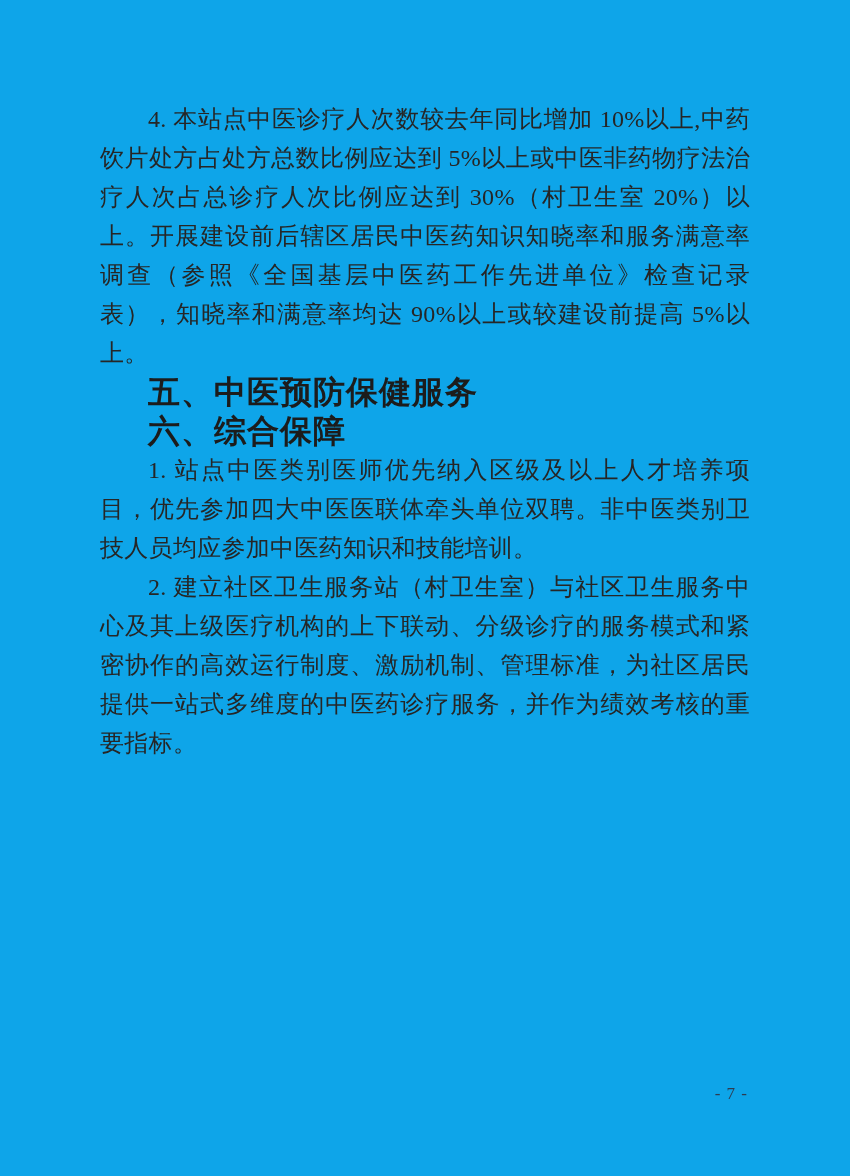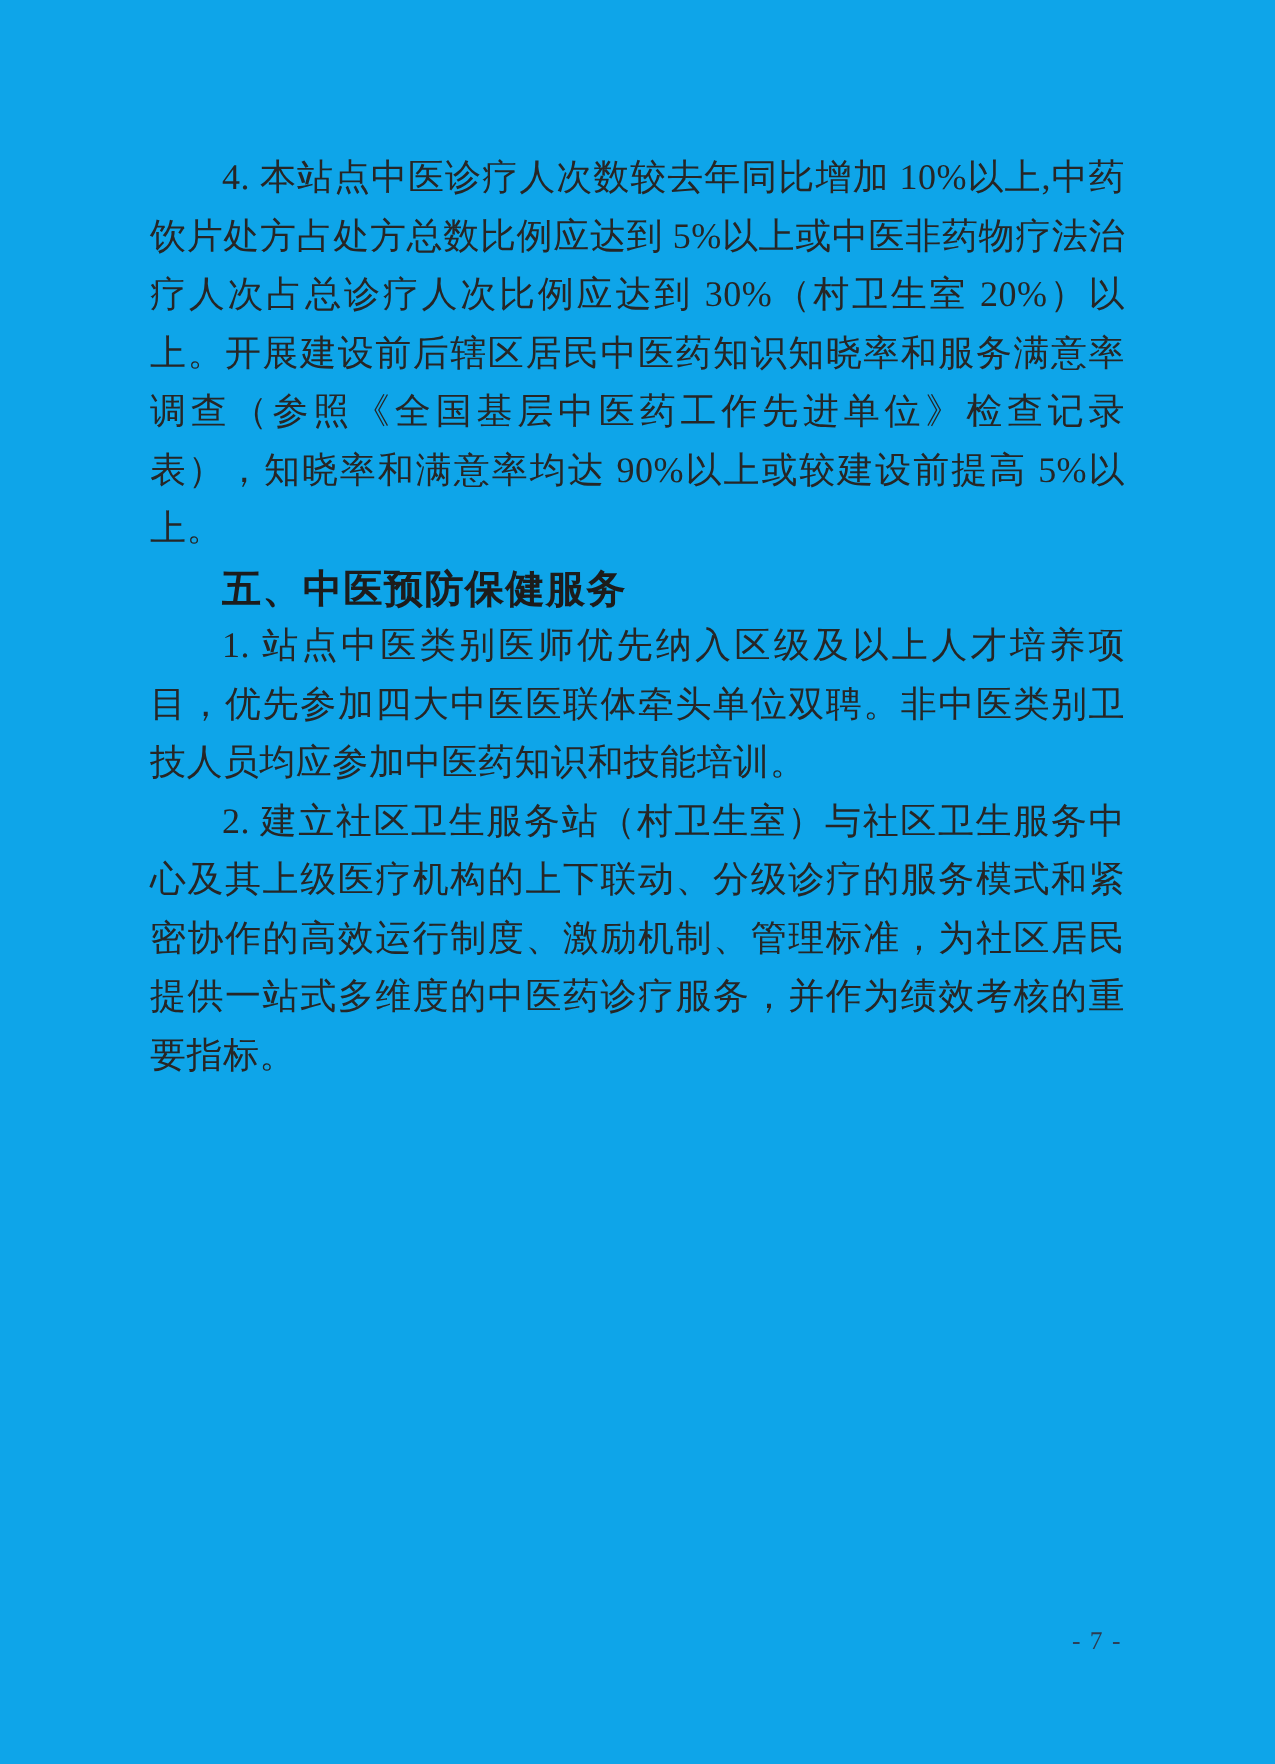--- a/index.html
+++ b/index.html
@@ -29,21 +29,21 @@
     line-height: 39px;
     text-align: justify;
     text-indent: 48px;
     color: #262626;
     letter-spacing: 0.3px;
   }
   .section-heading {
     margin: 0;
     font-family: "Liberation Sans", sans-serif;
     font-weight: 700;
-    font-size: 26px;
+    font-size: 32px;
     line-height: 39px;
     text-indent: 48px;
     color: #1c1c1c;
     letter-spacing: 1px;
   }
   .page-number {
     position: absolute;
     right: 102px;
     top: 1084px;
     font-family: "Liberation Serif", serif;
@@ -52,17 +52,18 @@
     letter-spacing: 1px;
   }
 </style>
 </head>
 <body>
 
 <div class="sheet">
   <div class="content">
     <p class="body-para">4. 本站点中医诊疗人次数较去年同比增加 10%以上,中药饮片处方占处方总数比例应达到 5%以上或中医非药物疗法治疗人次占总诊疗人次比例应达到 30%（村卫生室 20%）以上。开展建设前后辖区居民中医药知识知晓率和服务满意率调查（参照《全国基层中医药工作先进单位》检查记录表），知晓率和满意率均达 90%以上或较建设前提高 5%以上。</p>
     <h2 class="section-heading">五、中医预防保健服务</h2>
+    <h2 class="section-heading">六、综合保障</h2>
     <p class="body-para">1. 站点中医类别医师优先纳入区级及以上人才培养项目，优先参加四大中医医联体牵头单位双聘。非中医类别卫技人员均应参加中医药知识和技能培训。</p>
     <p class="body-para">2. 建立社区卫生服务站（村卫生室）与社区卫生服务中心及其上级医疗机构的上下联动、分级诊疗的服务模式和紧密协作的高效运行制度、激励机制、管理标准，为社区居民提供一站式多维度的中医药诊疗服务，并作为绩效考核的重要指标。</p>
   </div>
   <div class="page-number">- 7 -</div>
 </div>
 
 </body></html>

